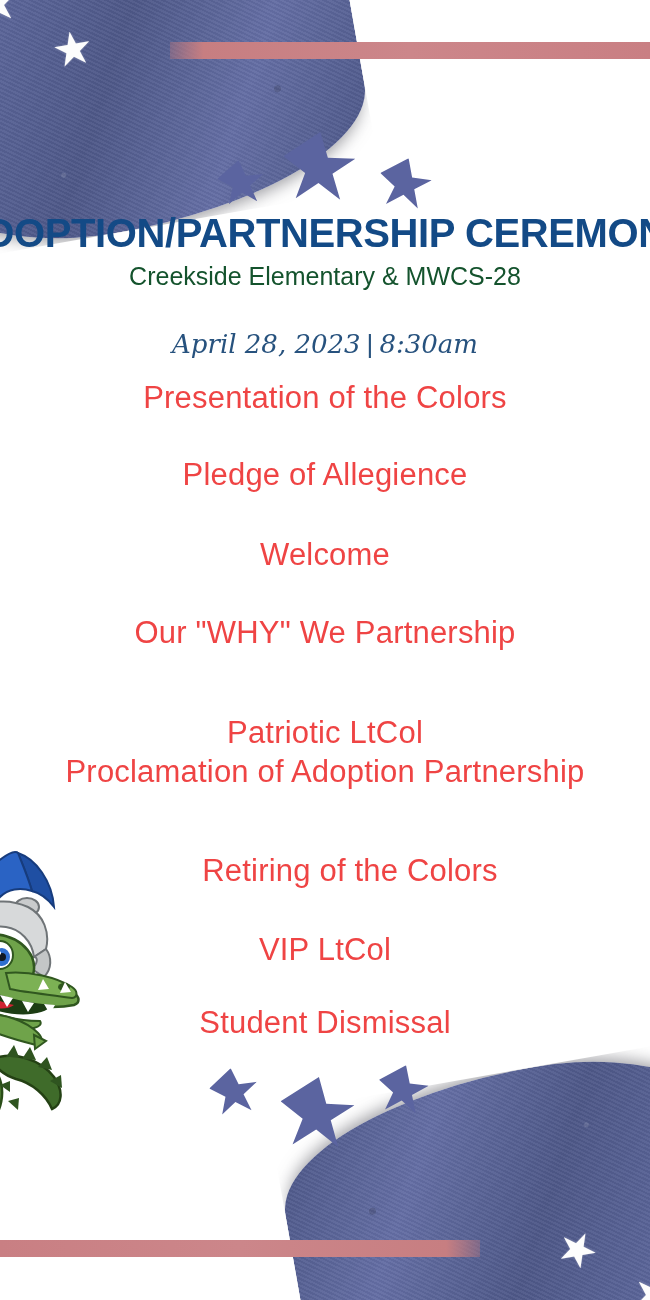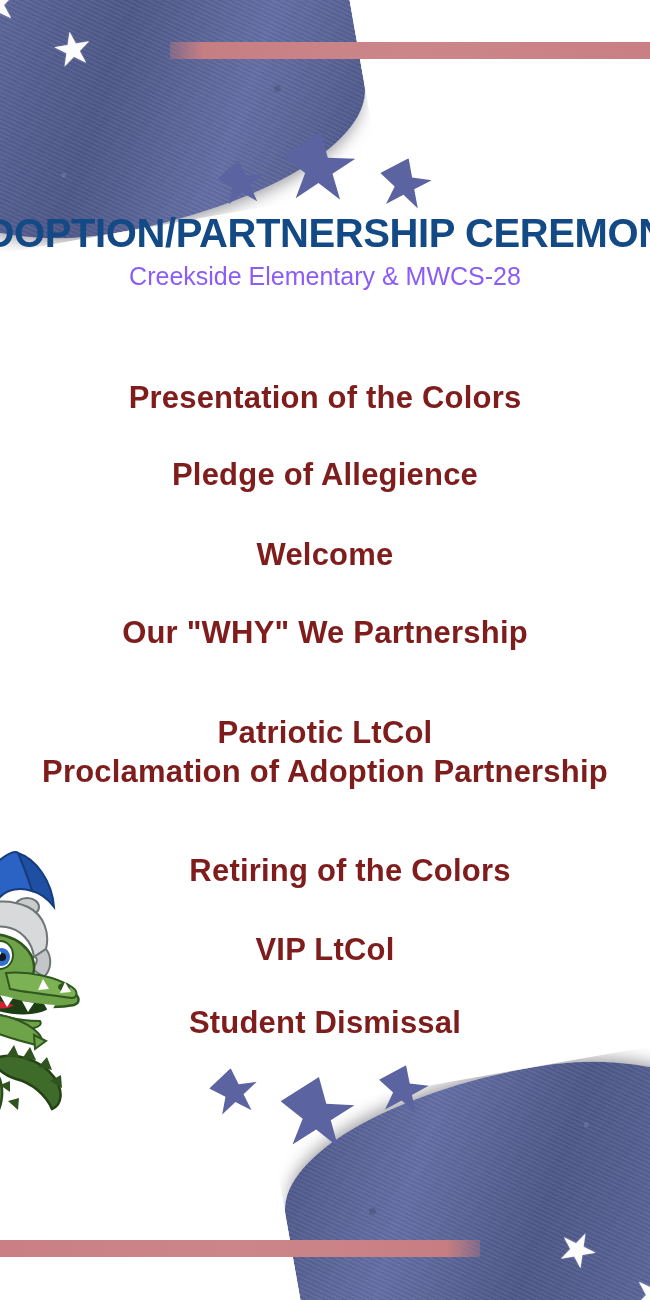--- a/index.html
+++ b/index.html
@@ -98,21 +98,21 @@
     letter-spacing: -0.4px;
     color: #134a86;
     font-family: "Liberation Sans", sans-serif;
   }
   .subtitle {
     position: absolute;
     top: 262px;
     left: 0;
     width: 100%;
     text-align: center;
-    color: #8b5cf6;
+    color: #14532d;
     font-size: 25px;
     line-height: 29px;
     font-weight: 400;
     white-space: nowrap;
   }
   .datetime {
     position: absolute;
     top: 329px;
     left: 0;
     width: 100%;
@@ -125,23 +125,23 @@
   }
   .datetime .sep { font-style: normal; padding: 0 6px; font-family: "Liberation Sans", sans-serif; }
 
   
   .agenda { position: absolute; left: 0; width: 100%; }
   .agenda-item {
     position: absolute;
     left: 50%;
     transform: translateX(-50%);
     white-space: nowrap;
-    color: #7f1d1d;
+    color: #ef4444;
     font-size: 31px;
-    font-weight: 700;
+    font-weight: 400;
     letter-spacing: .2px;
     font-family: "Liberation Sans", sans-serif;
   }
 
   
   #mascot { position: absolute; left: -52px; top: 845px; width: 190px; height: 295px; }
 </style>
 </head>
 <body>
 
@@ -179,20 +179,23 @@
     <div class="star" style="left:283px; top:4px;  width:72px;  height:72px;  transform:rotate(2deg);"></div>
     <div class="star" style="left:379px; top:30px; width:52px;  height:52px;  transform:rotate(8deg);"></div>
   </div>
 
   <div class="title">ADOPTION/PARTNERSHIP CEREMONY</div>
 
   <div class="subtitle">
     <div>Creekside Elementary &amp; MWCS-28</div>
   </div>
 
+  <div class="datetime">
+    <span>April 28, 2023</span><span class="sep">|</span><span>8:30am</span>
+  </div>
 
   <div class="agenda">
     <div class="agenda-item" style="top:380px;">Presentation of the Colors</div>
     <div class="agenda-item" style="top:457px;">Pledge of Allegience</div>
     <div class="agenda-item" style="top:509px;margin-top:28px;">Welcome</div>
     <div class="agenda-item" style="top:615px;">Our "WHY" We Partnership</div>
     <div class="agenda-item" style="top:715px;">Patriotic LtCol</div>
     <div class="agenda-item" style="top:754px;">Proclamation of Adoption Partnership</div>
     <div class="agenda-item" style="top:853px;margin-left:25px;">Retiring of the Colors</div>
     <div class="agenda-item" style="top:932px;">VIP LtCol</div>

